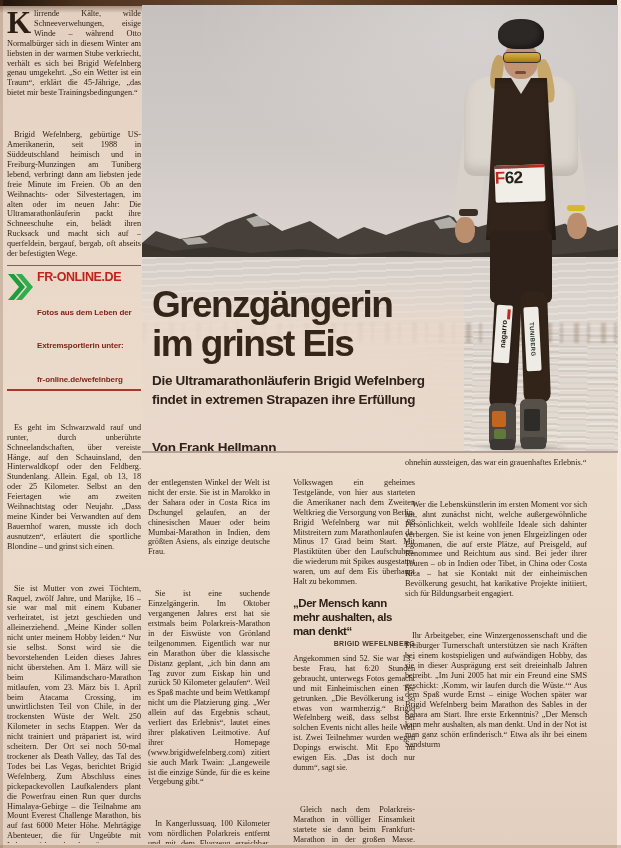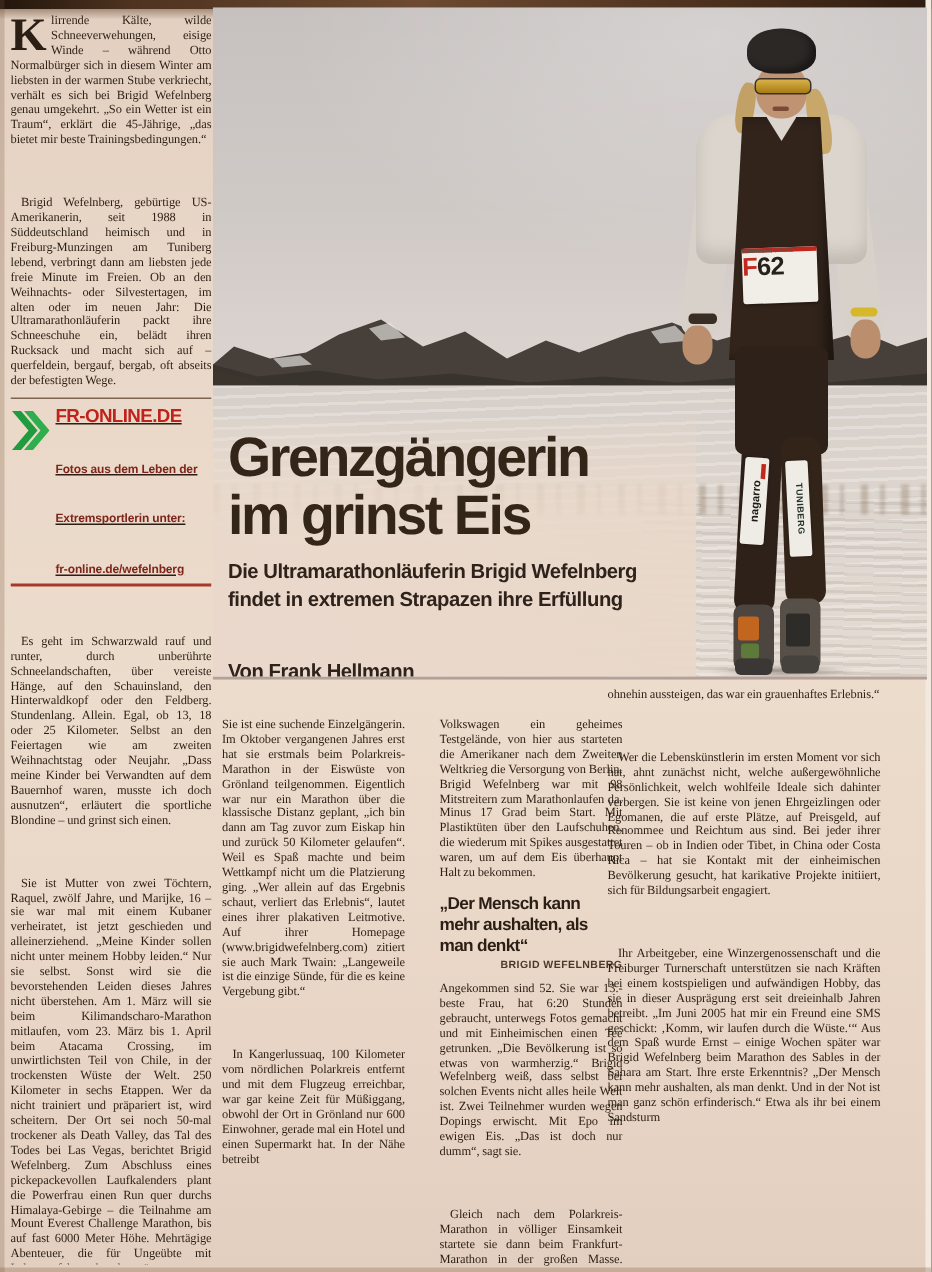--- a/index.html
+++ b/index.html
@@ -27,21 +27,21 @@
   .col-d{left:405px;top:458px;width:182px;height:366px;}
 
   .dropcap{float:left;font-family:"Liberation Serif",serif;font-weight:bold;font-size:31px;line-height:26px;
     margin:1px 3px 0 0;color:#2b1f15;}
   .lead{text-indent:0;}
 
   
   .promo{display:flex;align-items:flex-start;gap:4px;margin:6px 0 5px;padding:5px 0 5px;
     border-top:1px solid #7e6450;border-bottom:2px solid #a8382b;}
   .promo-chevrons{flex:0 0 26px;margin-top:2px;}
-  .promo-text{flex:1;text-decoration:underline;}
+  .promo-text{flex:1;}
   .promo-title{font-family:"Liberation Sans",sans-serif;font-weight:bold;font-size:12.5px;line-height:13px;
     letter-spacing:-0.4px;color:#c0231b;}
   .promo-line{font-family:"Liberation Sans",sans-serif;font-weight:bold;font-size:8px;line-height:9.3px;
     color:#7e241a;letter-spacing:-0.1px;margin-top:24px;}
 
   
   .photo{position:absolute;left:142px;top:5px;width:476px;height:446px;overflow:hidden;
     background:linear-gradient(180deg,#c6c1bf 0%,#cfc9c6 30%,#d8d1cd 48%,#dcd4cf 60%,#ddd5cf 100%);
     border-bottom:2px solid rgba(150,100,80,.35);}
   .photo .sky-haze{position:absolute;left:0;top:0;right:0;height:200px;
@@ -227,20 +227,21 @@
       </div>
     </div>
 
     <div class="paras-indent">
         <p>Es geht im Schwarzwald rauf und runter, durch unberührte Schneelandschaften, über vereiste Hänge, auf den Schauinsland, den Hinterwaldkopf oder den Feldberg. Stundenlang. Allein. Egal, ob 13, 18 oder 25 Kilometer. Selbst an den Feiertagen wie am zweiten Weihnachtstag oder Neujahr. „Dass meine Kinder bei Verwandten auf dem Bauernhof waren, musste ich doch ausnutzen“, erläutert die sportliche Blondine – und grinst sich einen.</p>
         <p>Sie ist Mutter von zwei Töchtern, Raquel, zwölf Jahre, und Marijke, 16 – sie war mal mit einem Kubaner verheiratet, ist jetzt geschieden und alleinerziehend. „Meine Kinder sollen nicht unter meinem Hobby leiden.“ Nur sie selbst. Sonst wird sie die bevorstehenden Leiden dieses Jahres nicht überstehen. Am 1. März will sie beim Kilimandscharo-Marathon mitlaufen, vom 23. März bis 1. April beim Atacama Crossing, im unwirtlichsten Teil von Chile, in der trockensten Wüste der Welt. 250 Kilometer in sechs Etappen. Wer da nicht trainiert und präpariert ist, wird scheitern. Der Ort sei noch 50-mal trockener als Death Valley, das Tal des Todes bei Las Vegas, berichtet Brigid Wefelnberg. Zum Abschluss eines pickepackevollen Laufkalenders plant die Powerfrau einen Run quer durchs Himalaya-Gebirge – die Teilnahme am Mount Everest Challenge Marathon, bis auf fast 6000 Meter Höhe. Mehrtägige Abenteuer, die für Ungeübte mit Lebensgefahr verbunden wären.</p>
       </div>
   </div>
 
   <div class="col col-b">
+      <p>der entlegensten Winkel der Welt ist nicht der erste. Sie ist in Marokko in der Sahara oder in Costa Rica im Dschungel gelaufen, an der chinesischen Mauer oder beim Mumbai-Marathon in Indien, dem größten Asiens, als einzige deutsche Frau.</p>
       <p>Sie ist eine suchende Einzelgängerin. Im Oktober vergangenen Jahres erst hat sie erstmals beim Polarkreis-Marathon in der Eiswüste von Grönland teilgenommen. Eigentlich war nur ein Marathon über die klassische Distanz geplant, „ich bin dann am Tag zuvor zum Eiskap hin und zurück 50 Kilometer gelaufen“. Weil es Spaß machte und beim Wettkampf nicht um die Platzierung ging. „Wer allein auf das Ergebnis schaut, verliert das Erlebnis“, lautet eines ihrer plakativen Leitmotive. Auf ihrer Homepage (www.brigidwefelnberg.com) zitiert sie auch Mark Twain: „Langeweile ist die einzige Sünde, für die es keine Vergebung gibt.“</p>
       <p>In Kangerlussuaq, 100 Kilometer vom nördlichen Polarkreis entfernt und mit dem Flugzeug erreichbar, war gar keine Zeit für Müßiggang, obwohl der Ort in Grönland nur 600 Einwohner, gerade mal ein Hotel und einen Supermarkt hat. In der Nähe betreibt</p>
     </div>
 
   <div class="col col-c">
     <div>
         <p>Volkswagen ein geheimes Testgelände, von hier aus starteten die Amerikaner nach dem Zweiten Weltkrieg die Versorgung von Berlin. Brigid Wefelnberg war mit 98 Mitstreitern zum Marathonlaufen da. Minus 17 Grad beim Start. Mit Plastiktüten über den Laufschuhen, die wiederum mit Spikes ausgestattet waren, um auf dem Eis überhaupt Halt zu bekommen.</p>
       </div>
     <div class="pullquote">
       <div class="pq-text">„Der Mensch kann mehr aushalten, als man denkt“</div>

